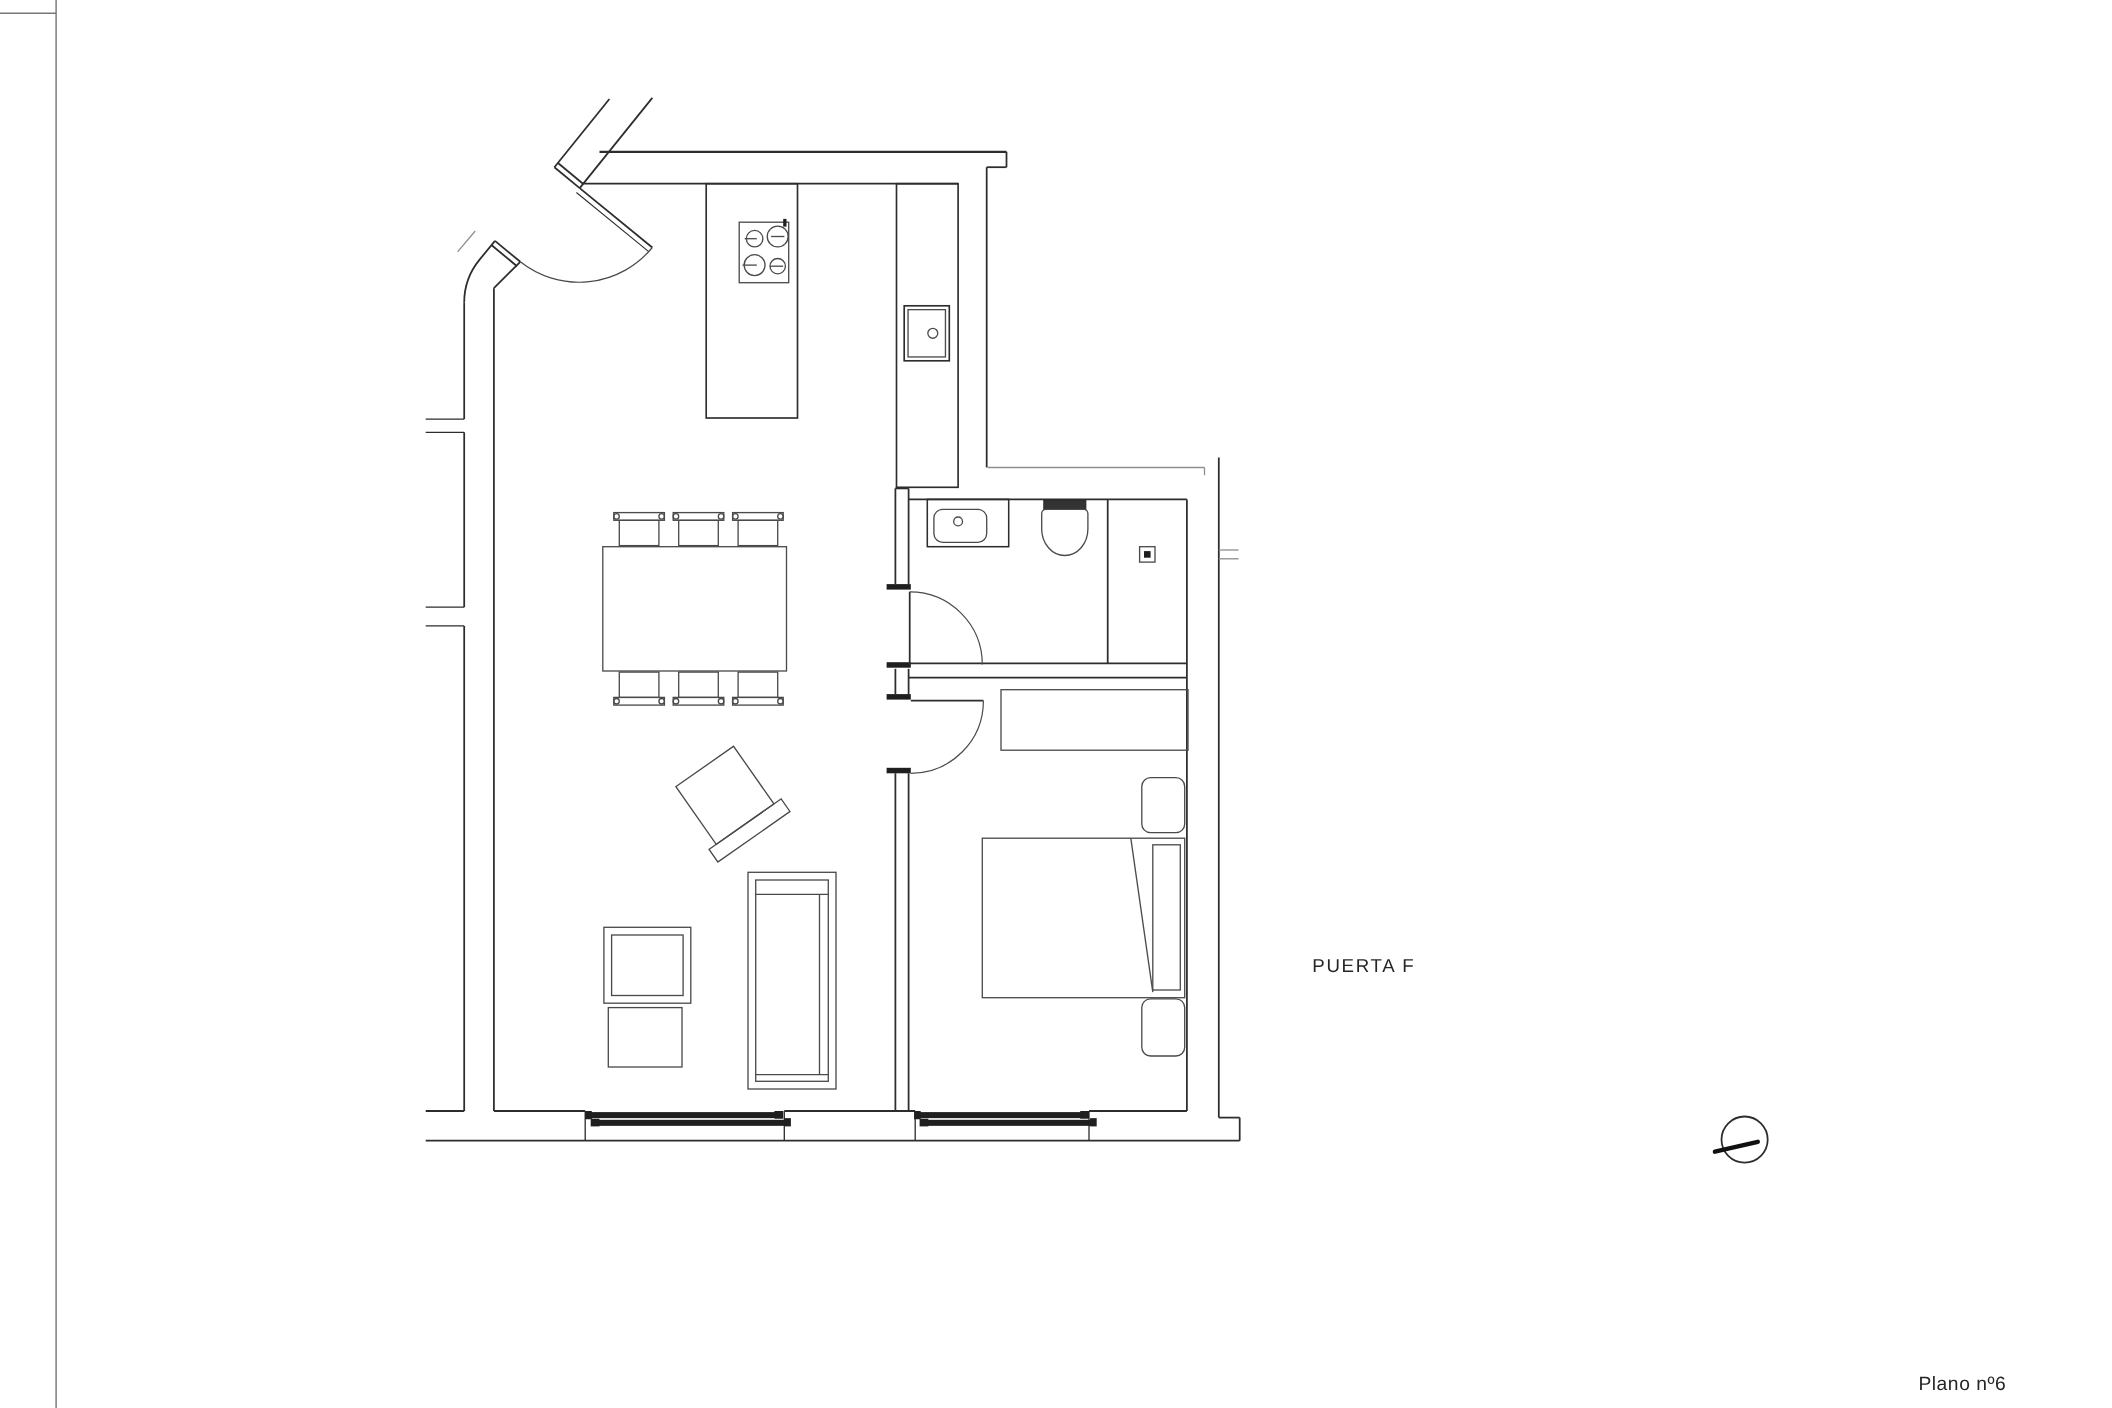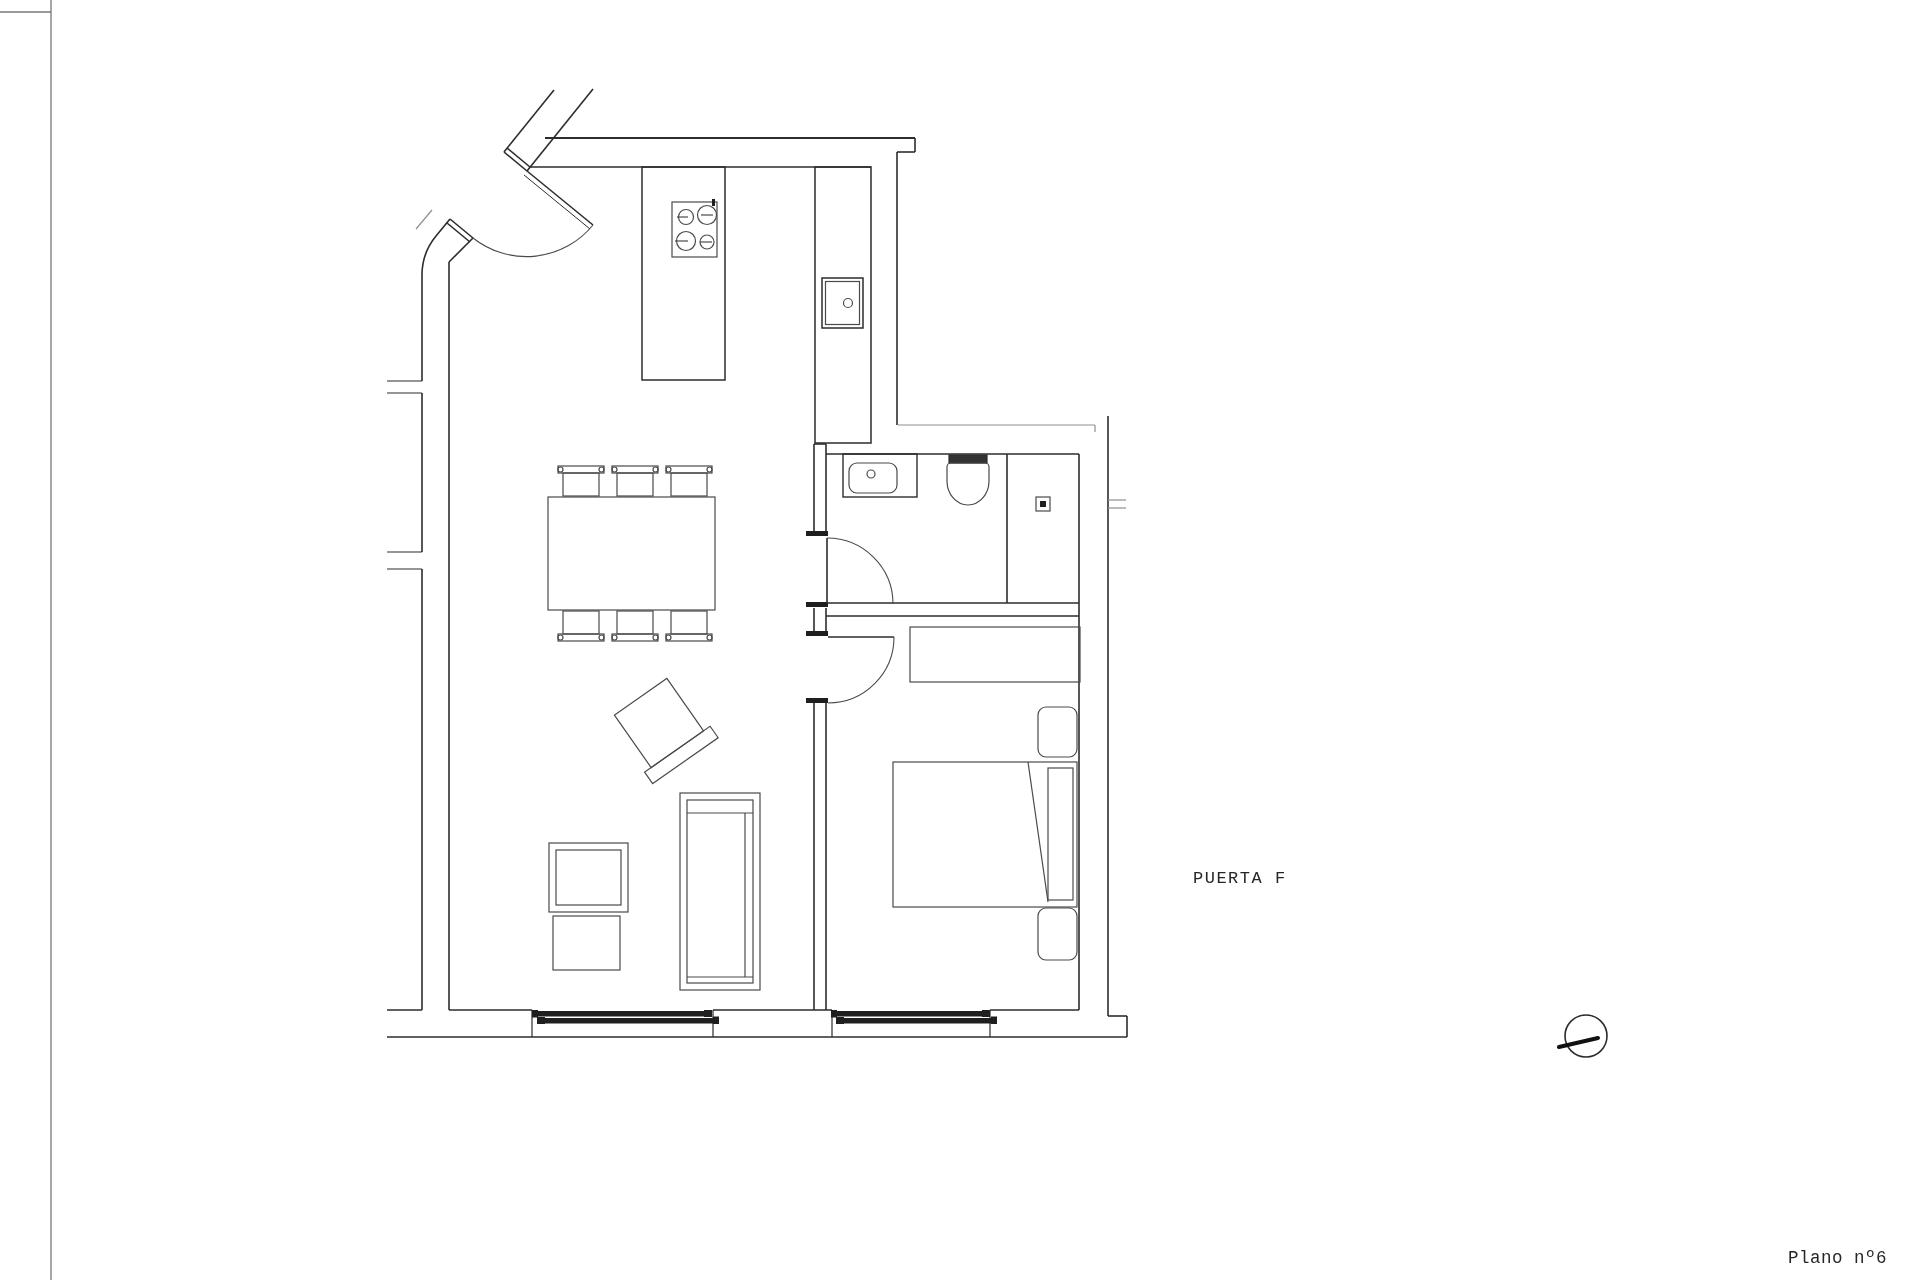--- a/index.html
+++ b/index.html
@@ -14,27 +14,27 @@
     position:relative;
     width:1920px;height:1280px;
     background:var(--bg);
     overflow:hidden;
     font-family:"Liberation Sans", sans-serif;
   }
   .stage svg{position:absolute;inset:0;display:block;}
   .label{
     position:absolute;
     color:#262626;
-    font-family:Liberation Mono, monospace;
+    font-family:Liberation Sans, sans-serif;
     white-space:nowrap;
     user-select:none;
     text-align:center;
   }
   .label.puerta{left:1193px;top:869px;font-size:17px;letter-spacing:1.5px;}
-  .label.plano{left:1744px;top:1248px;font-size:17.5px;letter-spacing:0.5px;margin-left:44px;}
+  .label.plano{left:1744px;top:1248px;font-size:17.5px;letter-spacing:0.5px;}
 </style>
 </head>
 <body>
 
 <div class="stage">
   <svg viewBox="0 0 1920 1280" width="1920" height="1280" fill="none">
 
     <g stroke="#777" stroke-width="1.3">
       <line x1="51" y1="0" x2="51" y2="1280"></line>
       <line x1="0" y1="12" x2="51" y2="12"></line>

